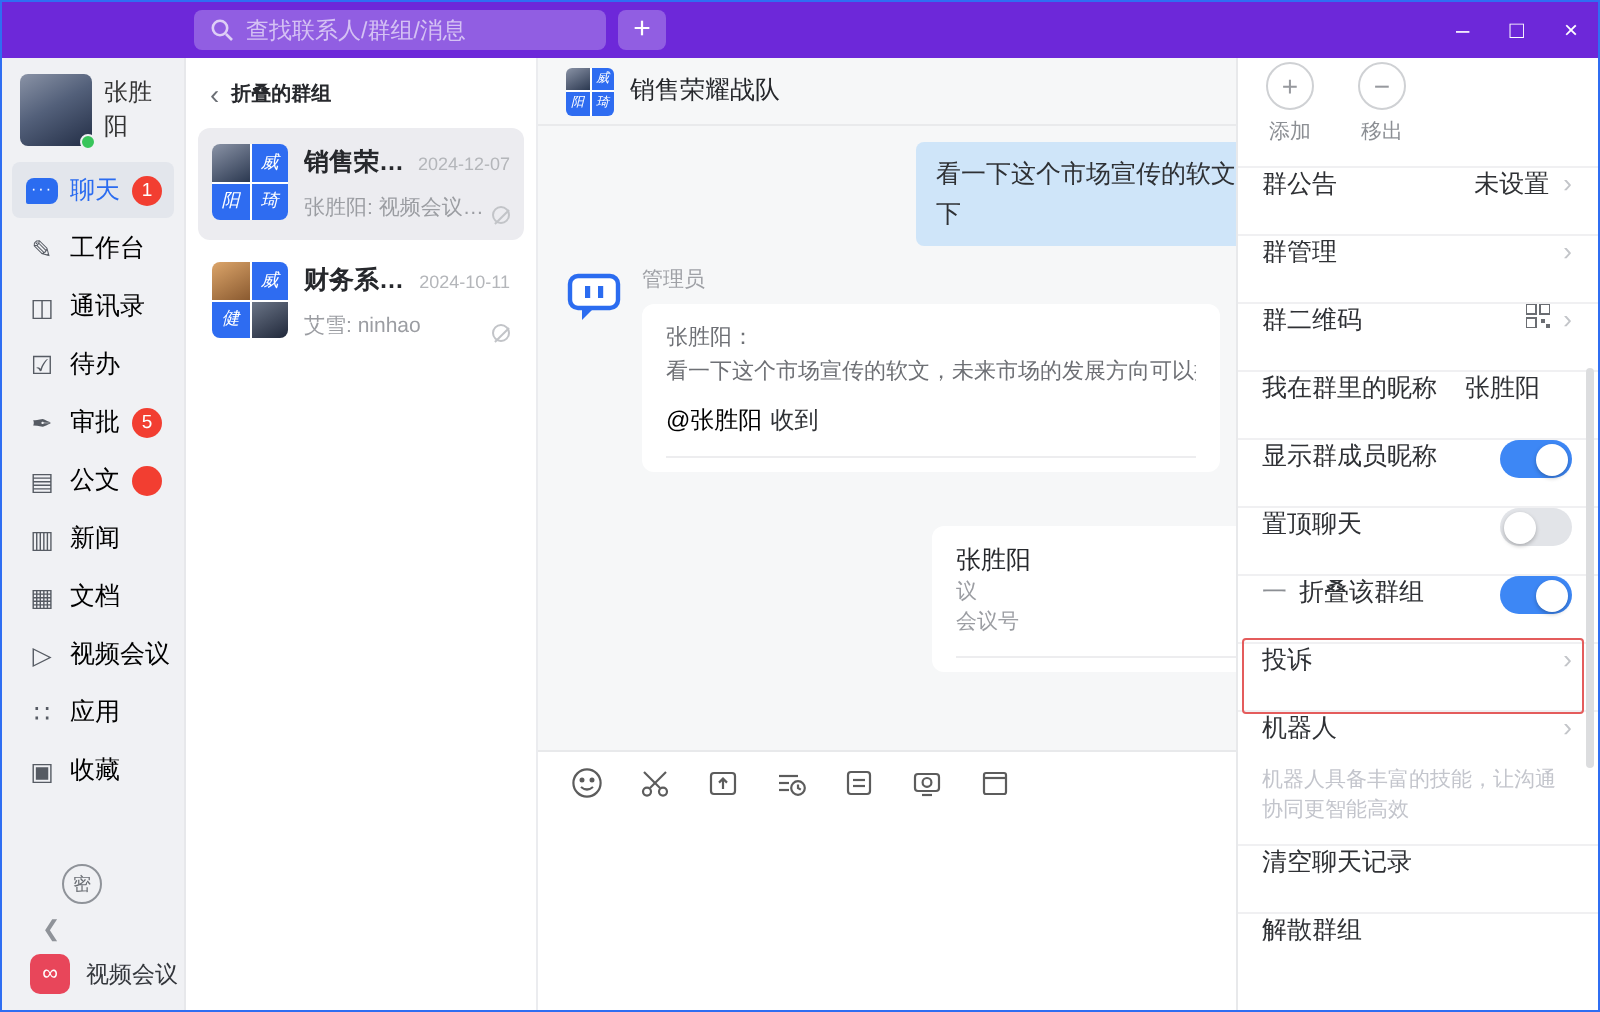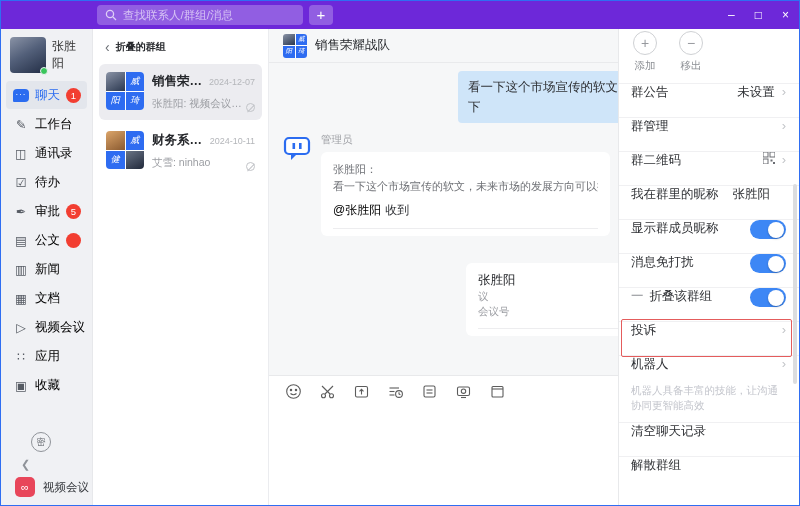--- a/index.html
+++ b/index.html
@@ -374,23 +374,23 @@
       <div class="prow">
         <span>我在群里的昵称</span>
         <span class="pvalue gap">张胜阳</span>
       </div>
       <div class="prow">
         <span>显示群成员昵称</span>
         <span class="spacer"></span>
         <span class="toggle on"></span>
       </div>
       <div class="prow">
-        <span>消息免打扰</span>
-        <span class="spacer"></span>
-        <span class="toggle on"></span>
+        <span>置顶聊天</span>
+        <span class="spacer"></span>
+        <span class="toggle"></span>
       </div>
       <div class="prow">
         <span class="dash">一</span>
         <span>折叠该群组</span>
         <span class="spacer"></span>
         <span class="toggle on"></span>
       </div>
       <div class="prow">
         <span>投诉</span>
         <span class="spacer"></span>

